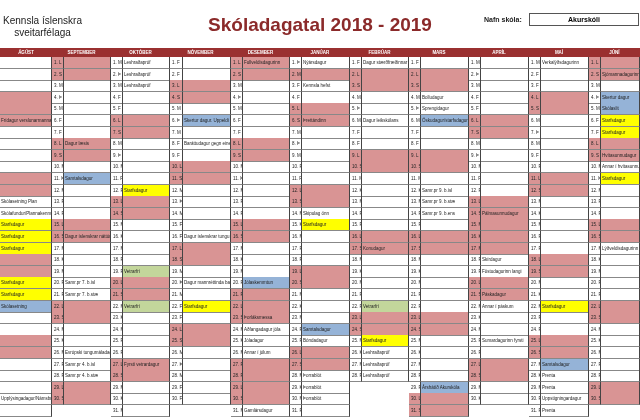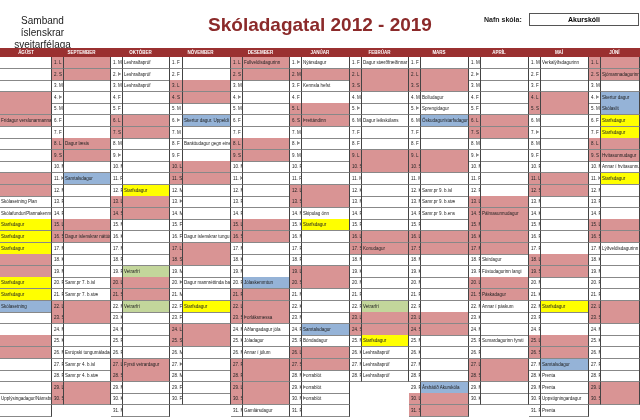--- a/index.html
+++ b/index.html
@@ -15,22 +15,22 @@
   .num{padding-left:2px;}
   .txt{padding-left:1px;}
   .we{background:#d99494;}
   .blue{background:#95b3d7;}
   .yellow{background:#ffff00;}
   .green{background:#c3d69b;}
 </style>
 </head>
 <body>
 
-<div class="org">Samband íslenskrar sveitarfélaga</div>
-<div class="title">Skóladagatal 2012 - 2019</div>
+<div class="org">Kennsla íslenskra sveitarfélaga</div>
+<div class="title">Skóladagatal 2018 - 2019</div>
 <div class="nafn-label">Nafn skóla:</div>
 <div class="nafn-box">Akurskóli</div>
 
 <div class="hdr" id="hdr">
     <span style="left: 0px; width: 52px;">ÁGÚST</span>
     <span style="left: 52px; width: 59px;">SEPTEMBER</span>
     <span style="left: 111px; width: 59px;">OKTÓBER</span>
     <span style="left: 170px; width: 61px;">NÓVEMBER</span>
     <span style="left: 231px; width: 59px;">DESEMBER</span>
     <span style="left: 290px; width: 60px;">JANÚAR</span>

